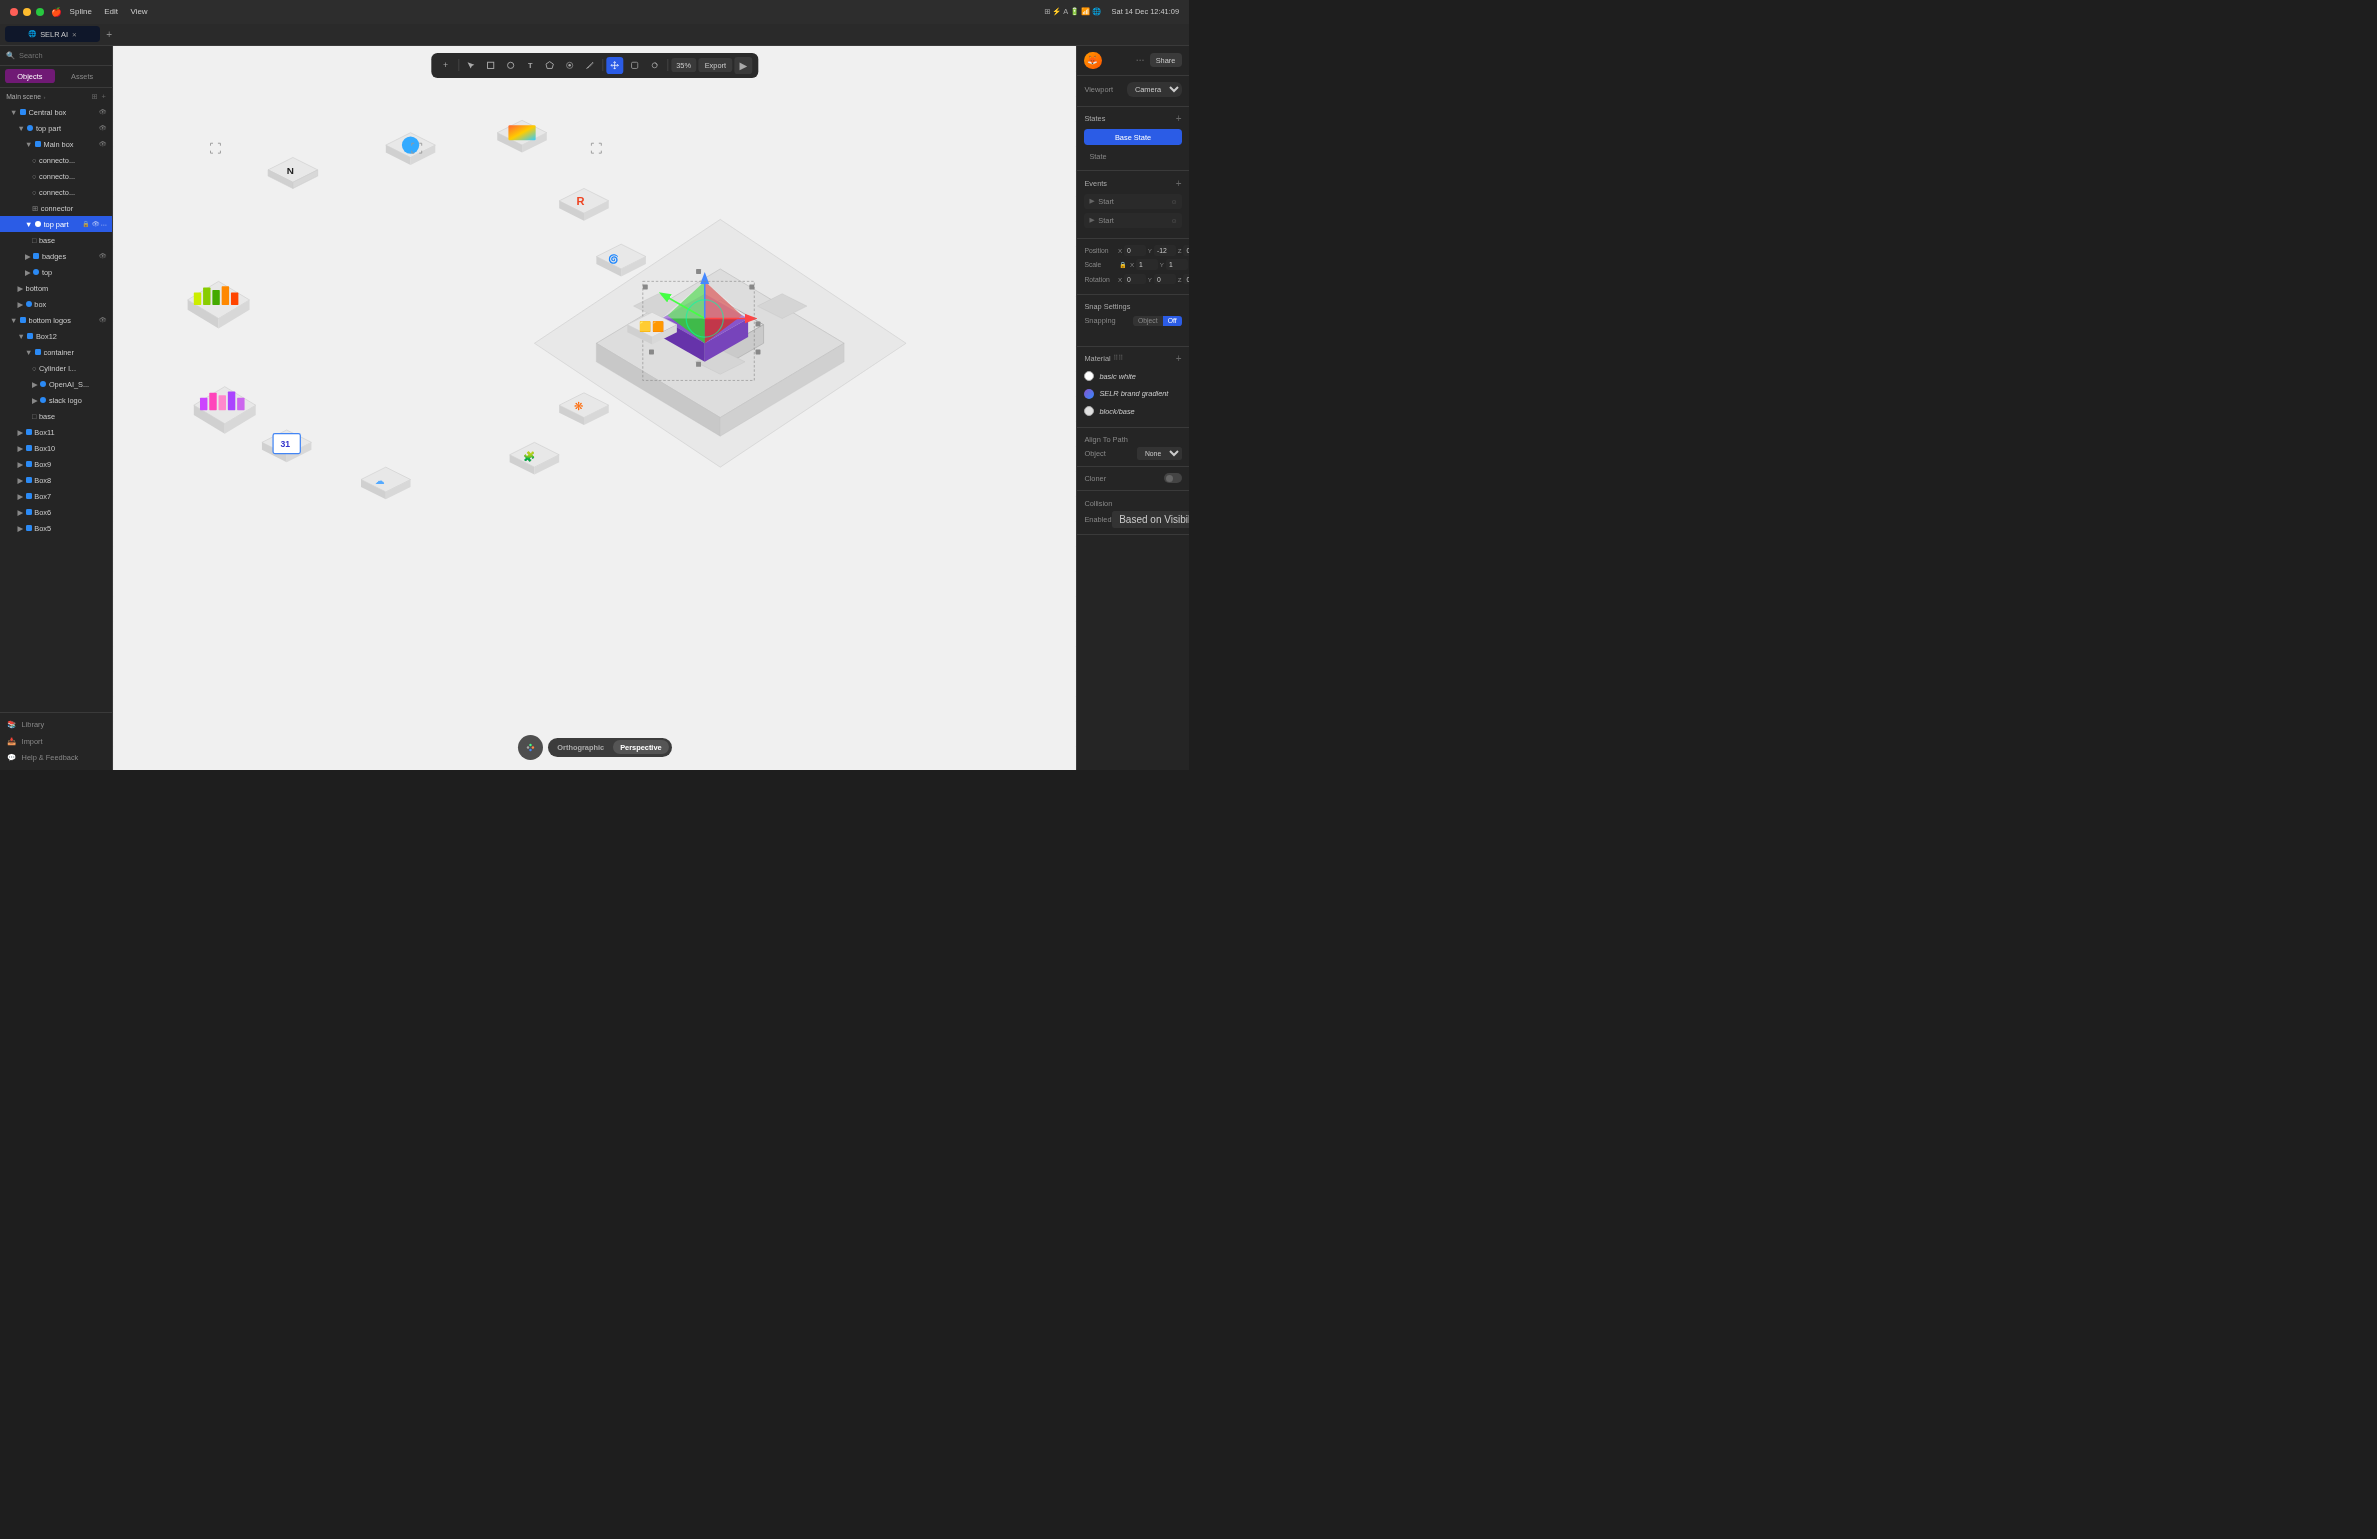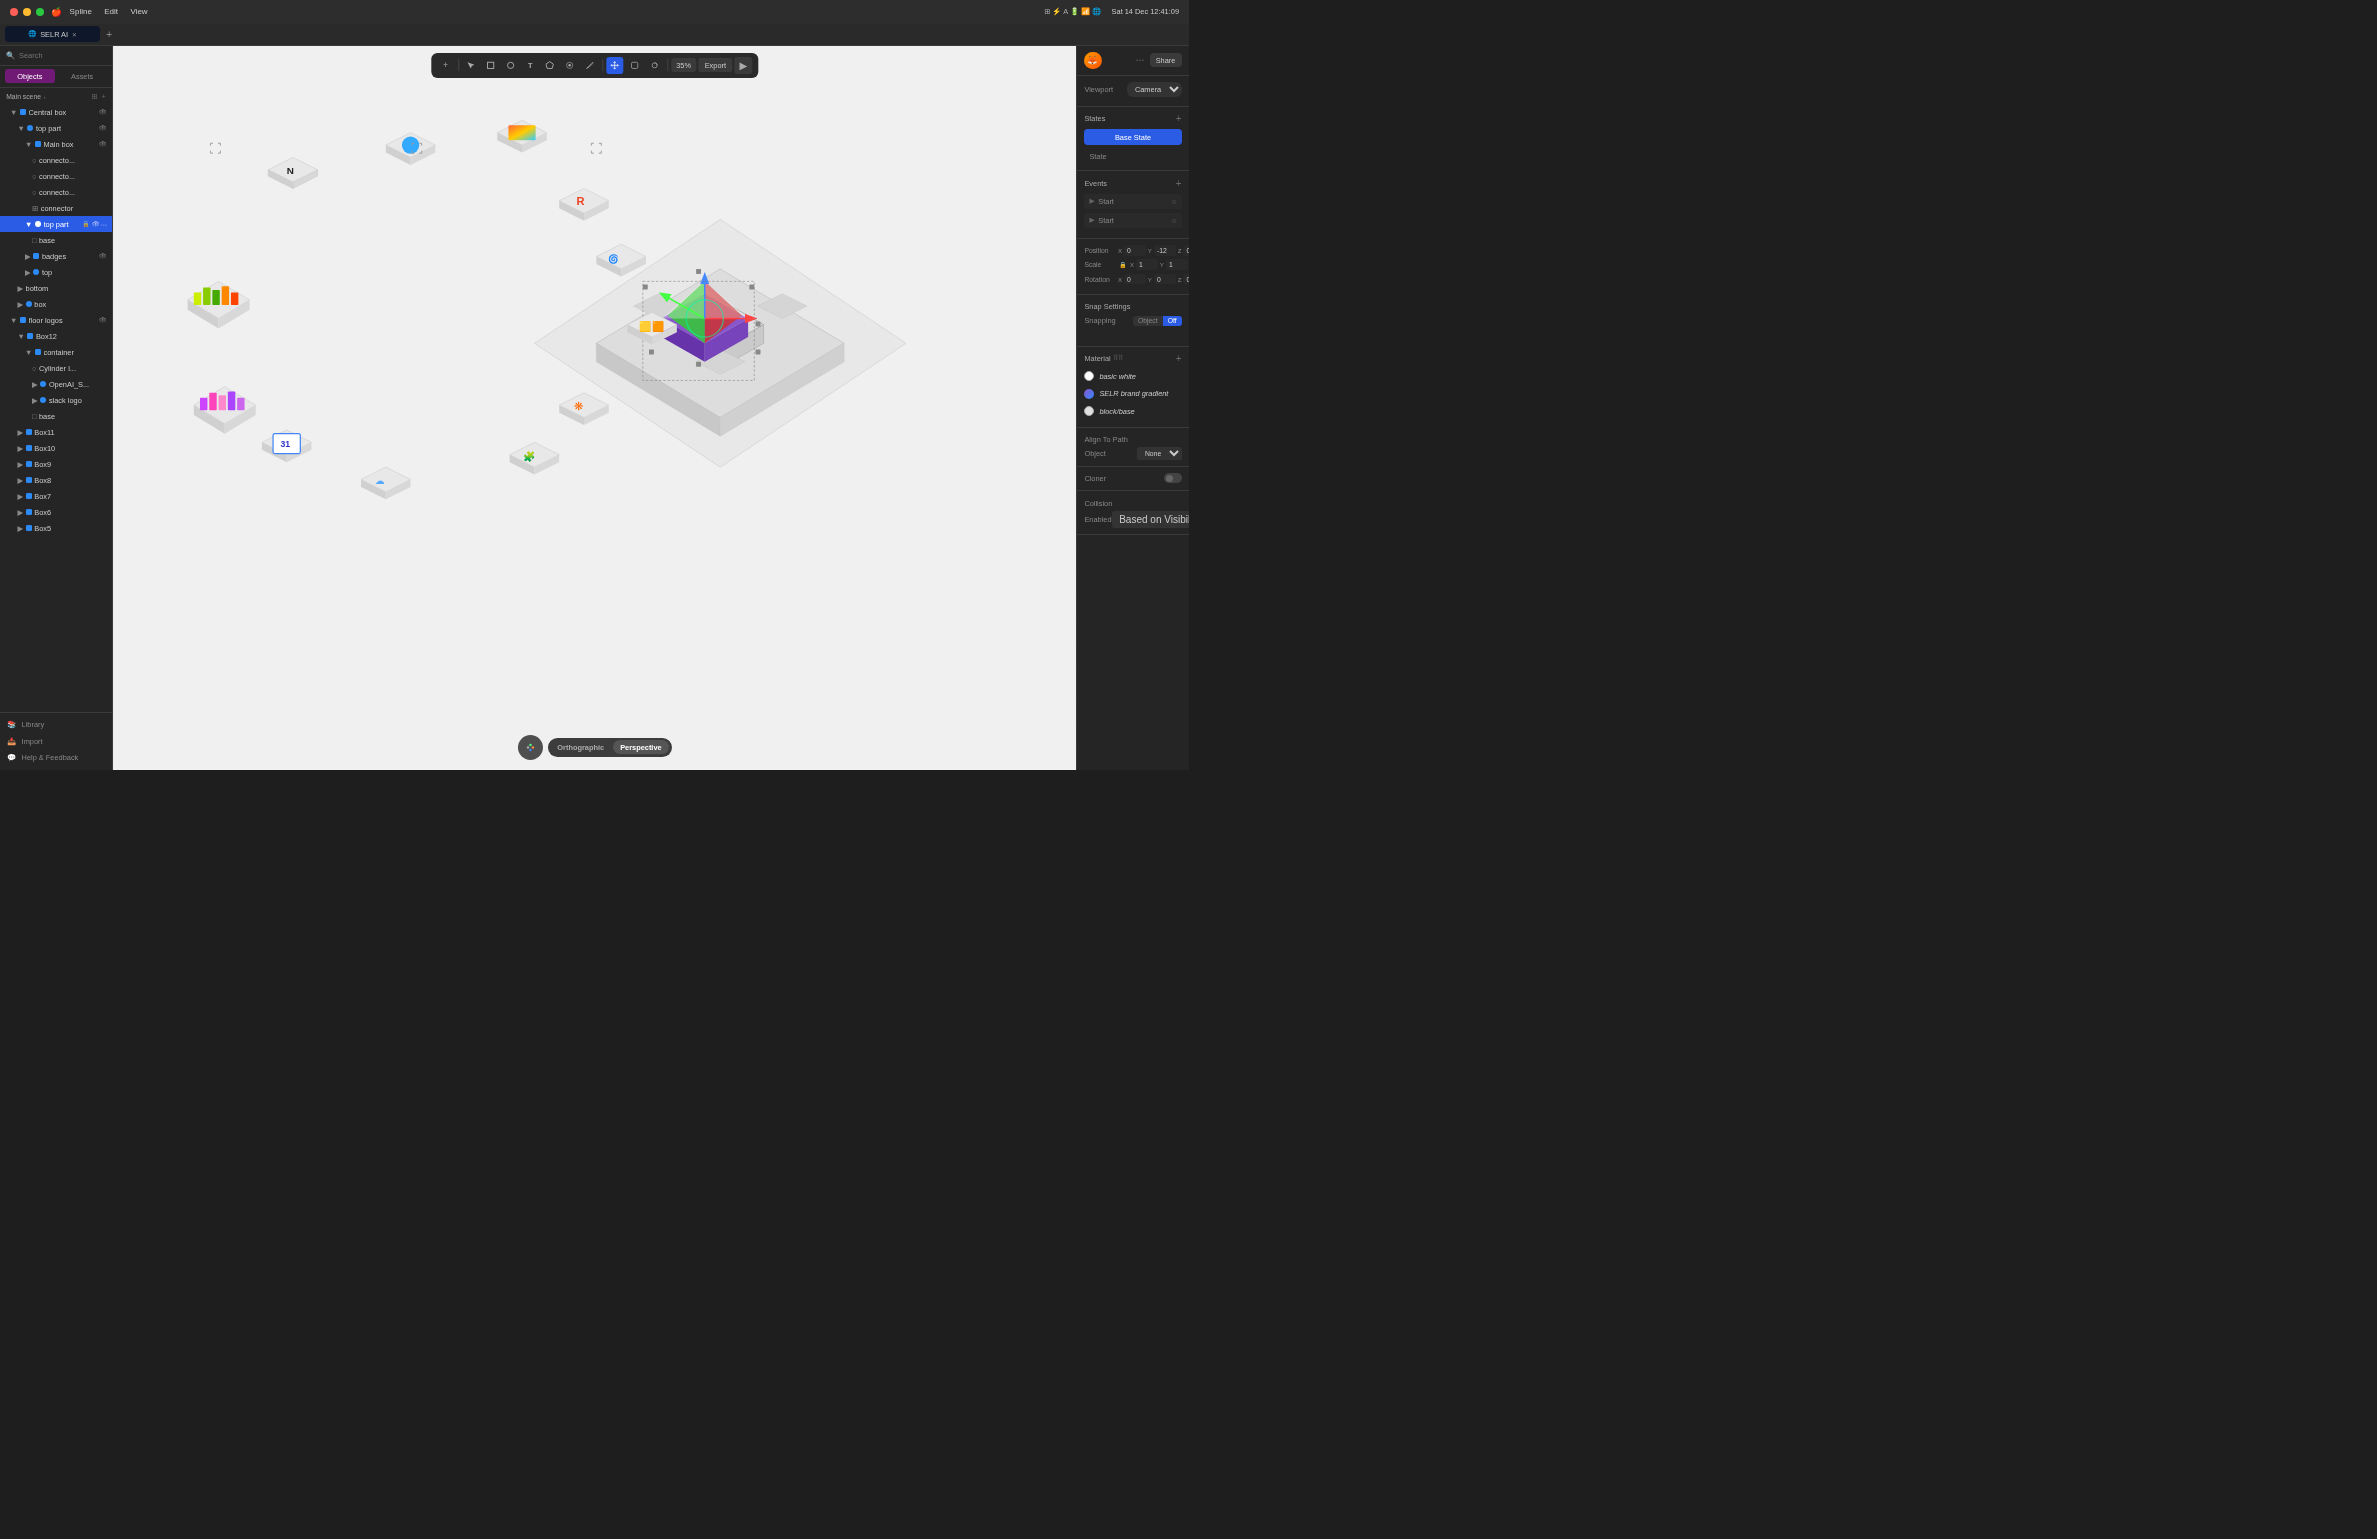--- a/index.html
+++ b/index.html
@@ -585,21 +585,21 @@
         <div class="tree-indent" style="width:12.4px;"></div>
         <span class="tree-item-icon">▶</span>
         <span style="width:6.2px;height:6.2px;background:#2b8af5;border-radius:50%;display:inline-block;margin-right:2.5px;flex-shrink:0;"></span>
         <span class="tree-item-label">box</span>
       </div>
 
       <div class="tree-item">
         <div class="tree-indent" style="width:5px;"></div>
         <span class="tree-item-icon">▼</span>
         <span style="width:6.2px;height:6.2px;background:#2b8af5;border-radius:1.2px;display:inline-block;margin-right:2.5px;flex-shrink:0;"></span>
-        <span class="tree-item-label">floor logos</span>
+        <span class="tree-item-label">bottom logos</span>
         <span class="eye-icon">👁</span>
       </div>
 
       <div class="tree-item">
         <div class="tree-indent" style="width:12.4px;"></div>
         <span class="tree-item-icon">▼</span>
         <span style="width:6.2px;height:6.2px;background:#2b8af5;border-radius:1.2px;display:inline-block;margin-right:2.5px;flex-shrink:0;"></span>
         <span class="tree-item-label">Box12</span>
       </div>
 

